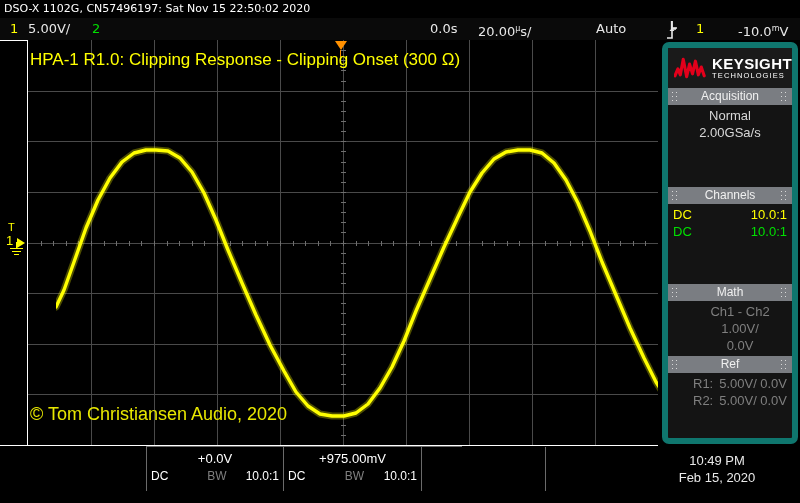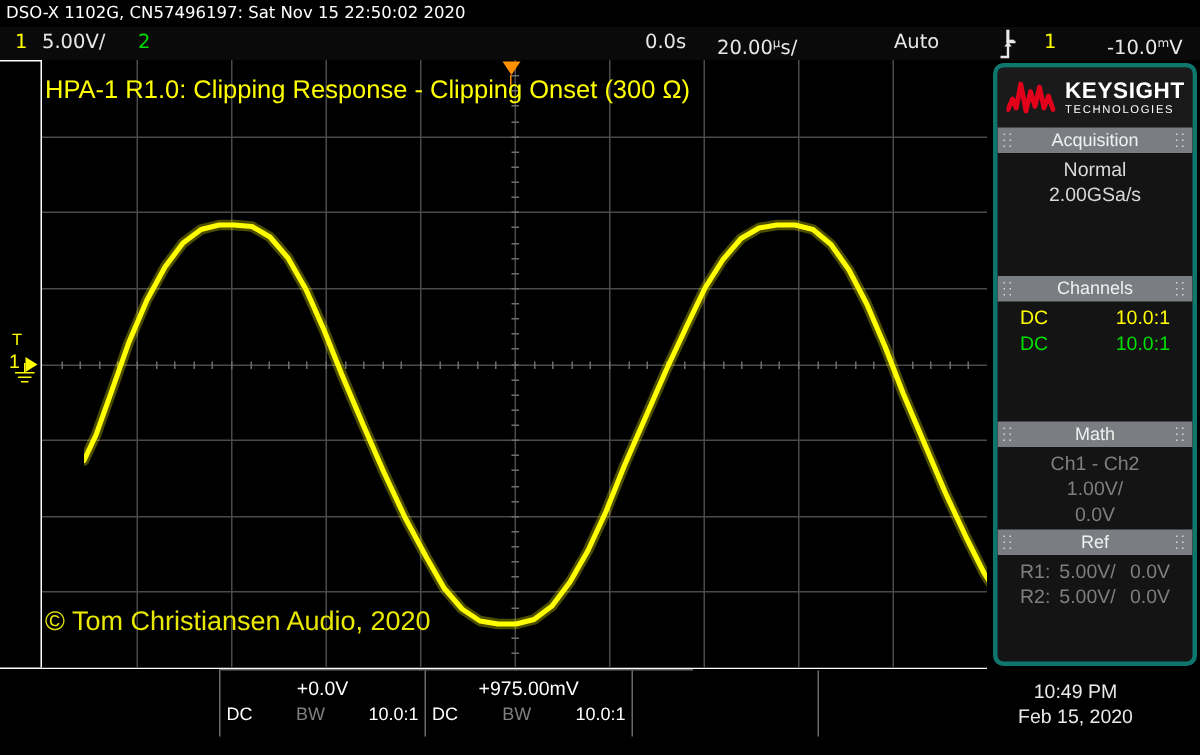--- a/index.html
+++ b/index.html
@@ -83,47 +83,47 @@
   .gndv { position:absolute; left:6px; top:-6px; width:1px; height:6px; background:#ffff00; }
   .chArrow {
     position:absolute; left:17px; top:238px; width:0; height:0;
     border-top:5px solid transparent; border-bottom:5px solid transparent;
     border-left:8px solid #ffff00;
   }
 
   
   .sidebar {
     position:absolute; left:662px; top:42px; width:136px; height:402px;
-    background:#141414; border:3px solid #0f766e; border-radius:7px; overflow:hidden;
+    background:#141414; border:6px solid #0f766e; border-radius:7px; overflow:hidden;
   }
   .logo {
     height:40px; background:#1a1a1a; display:flex; align-items:center;
     padding-left:6px; gap:5px;
   }
   .logo-text { line-height:1; }
   .logo-k { font-size:15px; font-weight:bold; letter-spacing:0.4px; color:#fff;
             font-family:"Liberation Sans", sans-serif; }
   .logo-t { font-size:7.5px; letter-spacing:1.1px; color:#fff;
             font-family:"Liberation Sans", sans-serif; margin-top:1px; }
 
   .sec-head {
     height:17px; background:#7a7d82; color:#f0f0f0; font-size:12px;
     line-height:17px; text-align:center; position:relative;
     font-family:"Liberation Sans", sans-serif;
   }
   .dots { position:absolute; top:4px; width:7px; height:9px; }
   .dots.l { left:4px; } .dots.r { right:4px; }
   .dots i { position:absolute; width:1px; height:1px; background:#d8d8d8; display:block; }
 
-  .sec-body { padding:2px 12px; }
+  .sec-body { padding:2px 2px; }
   .row-c { text-align:center; font-size:13px; color:#d8d8d8; line-height:17px;
            font-family:"Liberation Sans", sans-serif; }
   .row-lr { display:flex; justify-content:space-between; padding:0 3px;
             font-size:13px; line-height:17px; font-family:"Liberation Sans", sans-serif; }
-  .dim { color:#7f7f7f; }
+  .dim { color:#7f7f7f;margin-left:20px; }
   .spacer { height:44px; }
 
   
   .botbar {
     position:absolute; left:0; top:446px; width:800px; height:57px; background:#000;
   }
   .meas {
     position:absolute; left:146px; top:0px; width:316px; height:45px;
     border-top:1px solid #6a6a6a;
   }

